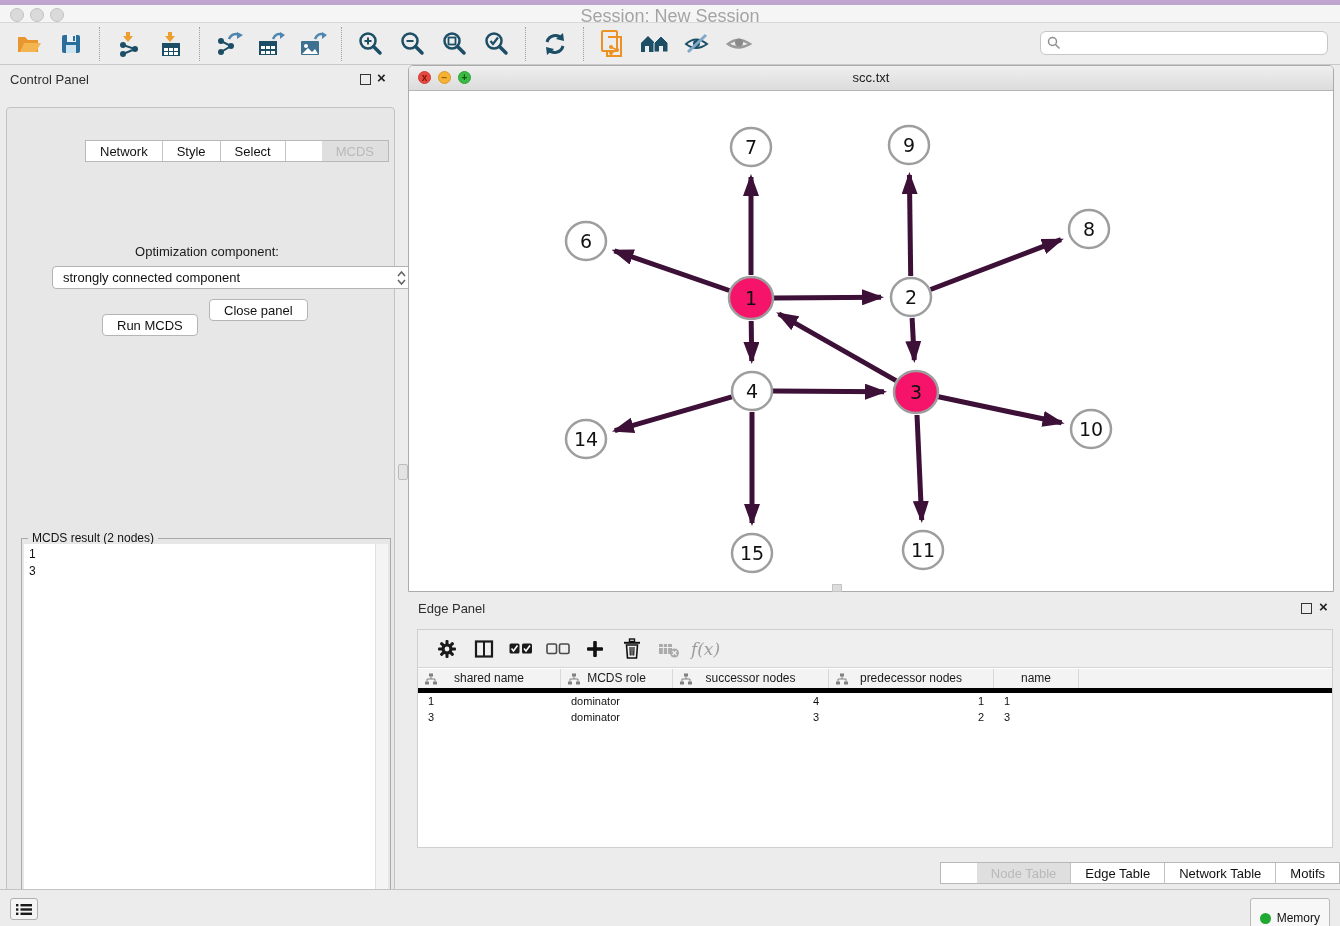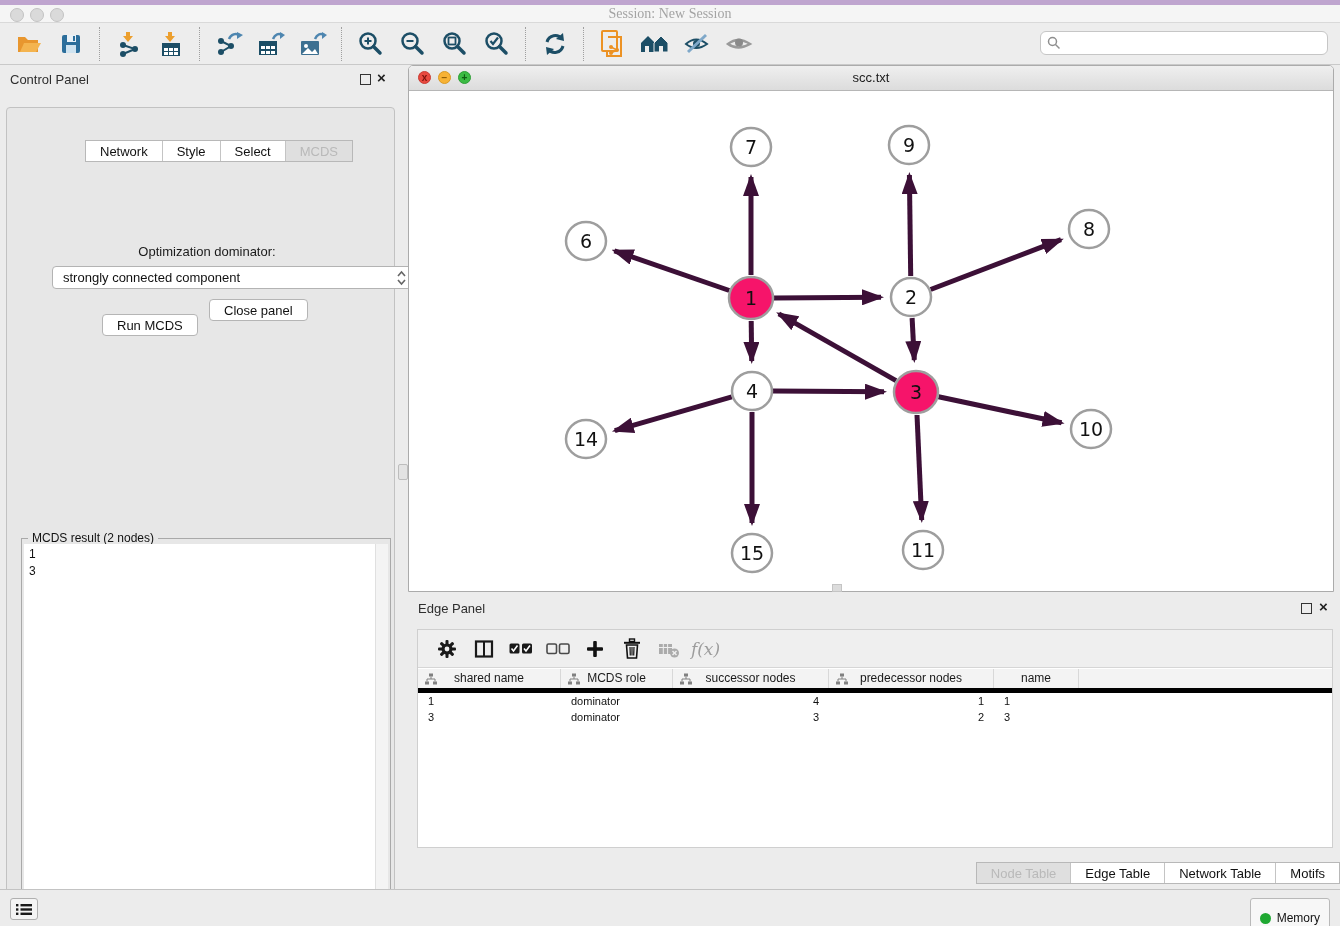--- a/index.html
+++ b/index.html
@@ -2,42 +2,42 @@
 <html><head>
 <meta charset="utf-8">
 <style>
   html,body{margin:0;padding:0;background:#ECECEC;font-family:"Liberation Sans","DejaVu Sans",sans-serif;}
   #app{position:relative;width:1340px;height:926px;background:#ECECEC;overflow:hidden;}
   .abs{position:absolute;}
 
   
   #desktop-strip{left:0;top:0;width:1340px;height:5px;background:#BFA5CF;}
   #titlebar{left:0;top:5px;width:1340px;height:17px;background:#F5F5F5;border-bottom:1px solid #D9D9D9;}
-  #titlebar .title{position:absolute;left:0;right:0;top:1px;text-align:center;font-size:14px;color:#A4A4A4;font-family:Liberation Serif, serif;}
+  #titlebar .title{position:absolute;left:0;right:0;top:1px;text-align:center;font-size:18px;color:#A4A4A4;}
   .tl-dot{position:absolute;top:3px;width:12px;height:12px;border-radius:50%;background:#DADADA;border:1px solid #C3C3C3;}
 
   
   #main-toolbar{left:0;top:23px;width:1340px;height:42px;background:#EDEDED;border-bottom:1px solid #C9C9C9;display:flex;align-items:center;padding-left:8px;box-sizing:border-box;}
   .tb-btn{width:42px;height:36px;display:flex;align-items:center;justify-content:center;}
   .tb-sep{width:1px;height:34px;border-left:1px dotted #9F9F9F;margin:0 7px;}
   #search-wrap{position:absolute;right:12px;top:31px;}
   #search-input{width:288px;height:24px;border:1px solid #C6C6C6;border-radius:6px;background:#FFF;box-sizing:border-box;padding:0 6px 0 24px;font-size:12px;color:#333;outline:none;}
   #search-glyph{position:absolute;left:7px;top:5px;}
 
   
   #control-panel{left:0;top:65px;width:400px;height:824px;background:#ECECEC;}
   .panel-head{position:absolute;left:0;top:0;width:100%;height:30px;}
   .panel-head .ph-title{position:absolute;left:10px;top:7px;font-size:13px;color:#2E2E2E;}
   .float-box{position:absolute;width:9px;height:9px;border:1.5px solid #333;top:9px;}
   .close-x{position:absolute;top:5px;font-size:15px;font-weight:bold;color:#222;line-height:15px;}
   #cp-pane{position:absolute;left:6px;top:42px;width:387px;height:835px;border:1px solid #C2C2C2;border-radius:4px;background:#E7E7E7;}
   .seg-bar{position:absolute;display:flex;border:1px solid #B8B8B8;border-radius:0;overflow:hidden;background:#FFF;height:20px;}
   .seg{font-size:13px;color:#111;background:#FFF;padding:2px 14px;line-height:17px;border-right:1px solid #C4C4C4;white-space:nowrap;}
   .seg:last-child{border-right:none;}
-  .seg.disabled{background:#DFDFDF;color:#B9B9B9;}
+  .seg.disabled{background:#DFDFDF;color:#B9B9B9;margin-left:36px;}
   #cp-tabs{left:78px;top:32px;}
   #opt-label{position:absolute;left:0;width:400px;top:136px;text-align:center;font-size:13px;color:#1A1A1A;}
   #opt-select{position:absolute;left:45px;top:158px;width:361px;height:23px;border:1px solid #B3B3B3;border-radius:4px;background:#FFF;box-sizing:border-box;}
   #opt-select .val{position:absolute;left:10px;top:3px;font-size:13px;color:#111;}
   #opt-select .steppers{position:absolute;right:6px;top:3px;}
   .btn{position:absolute;height:22px;border:1px solid #B5B5B5;border-radius:4px;background:#FFF;font-size:13px;color:#111;text-align:center;line-height:21px;box-sizing:border-box;padding:0 14px;}
   #run-btn{left:95px;top:191px;margin-top:15px;}
   #close-btn{left:202px;top:191px;}
   #mcds-fieldset{position:absolute;left:14px;top:430px;width:368px;height:374px;border:1px solid #A9A9A9;}
   #mcds-legend{position:absolute;left:6px;top:-8px;background:#E7E7E7;padding:0 4px;font-size:12px;color:#111;}
@@ -245,21 +245,21 @@
       <span class="float-box" style="left:360px"></span>
       <span class="close-x" style="left:377px">×</span>
     </div>
     <div id="cp-pane">
       <div class="seg-bar" id="cp-tabs">
         <span class="seg">Network</span>
         <span class="seg">Style</span>
         <span class="seg">Select</span>
         <span class="seg disabled">MCDS</span>
       </div>
-      <div id="opt-label">Optimization dominator:</div>
+      <div id="opt-label">Optimization component:</div>
       <div id="opt-select">
         <span class="val">strongly connected component</span>
         <svg class="steppers" width="9" height="16">
           <polyline points="1,6 4.5,2 8,6" stroke="#666" stroke-width="1.6" fill="none"></polyline>
           <polyline points="1,10 4.5,14 8,10" stroke="#666" stroke-width="1.6" fill="none"></polyline>
         </svg>
       </div>
       <div class="btn" id="run-btn">Run MCDS</div>
       <div class="btn" id="close-btn">Close panel</div>
       <div id="mcds-fieldset">

